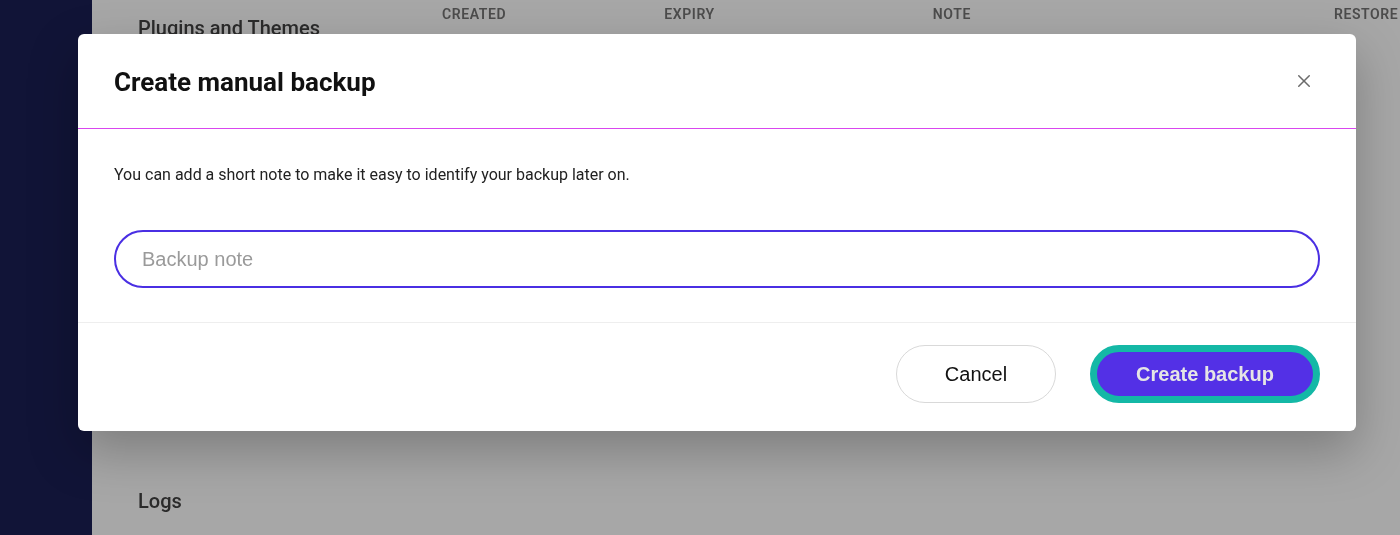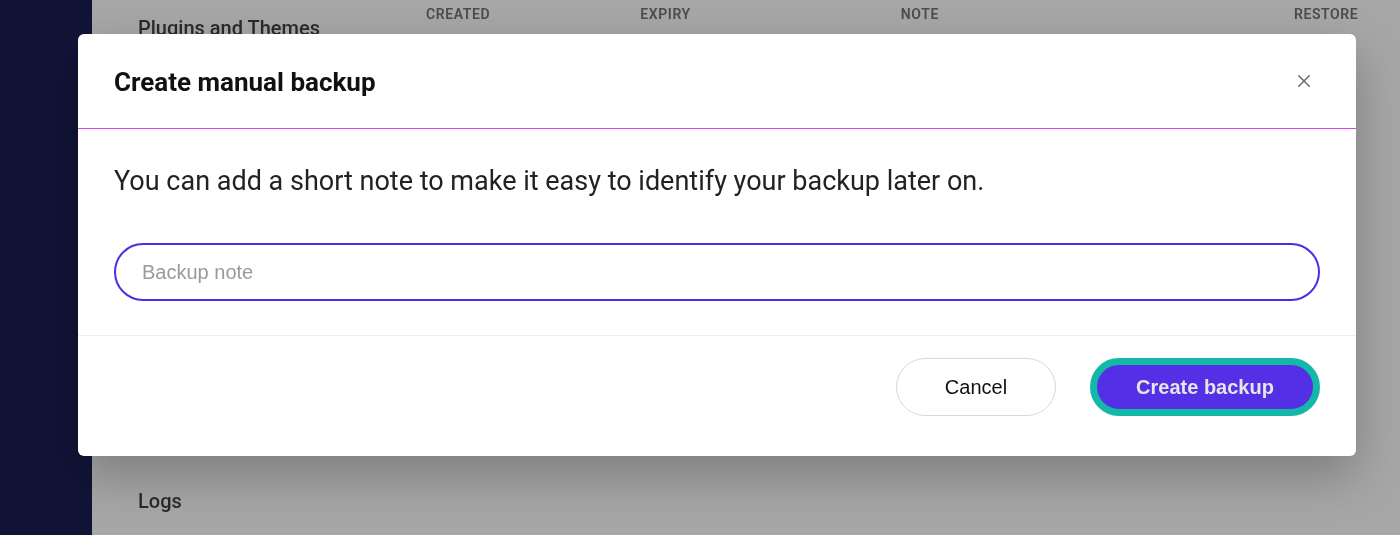--- a/index.html
+++ b/index.html
@@ -38,30 +38,30 @@
       font-size: 20px;
       color: #333;
       font-weight: 500;
     }
     .bg-nav-plugins { top: 16px; }
     .bg-nav-logs { top: 489px; }
 
     .bg-table-header {
       position: absolute;
       top: 0;
-      left: 300px;
+      left: 316px;
       right: 0;
       display: flex;
       padding-top: 6px;
       font-size: 14px;
       color: #666;
       letter-spacing: 0.6px;
       font-weight: 600;
     }
-    .bg-th { margin-right: 190px; }
+    .bg-th { margin-right: 190px; margin-left: 8px; }
     .bg-th-created { margin-left: 34px; margin-right: 150px; }
     .bg-th-expiry { margin-right: 210px; }
     .bg-th-note { margin-right: 355px; }
 
     
     .overlay {
       position: absolute;
       inset: 0;
       background: rgba(30,30,30,0.35);
     }
@@ -101,40 +101,40 @@
       align-items: center;
       justify-content: center;
     }
     .close-btn svg { width: 18px; height: 18px; }
 
     .modal-body {
       padding: 36px 36px 34px 36px;
       border-bottom: 1px solid #eeeeee;
     }
     .modal-desc {
-      font-size: 27px;
+      font-size: 16px;
       color: #222;
       margin-bottom: 46px;
     }
     .note-input {
       width: 100%;
       height: 58px;
       border: 2px solid #4a2fe3;
       border-radius: 30px;
       padding: 12px 26px;
       font-size: 20px;
       outline: none;
       color: #333;
     }
     .note-input::placeholder {
       color: #9a9a9a;
     }
 
     .modal-footer {
-      padding: 22px 36px 40px 36px;
+      padding: 22px 36px 28px 36px;
       display: flex;
       justify-content: flex-end;
       gap: 34px;
     }
     .btn {
       height: 58px;
       border-radius: 30px;
       font-size: 20px;
       font-weight: 500;
       cursor: pointer;

